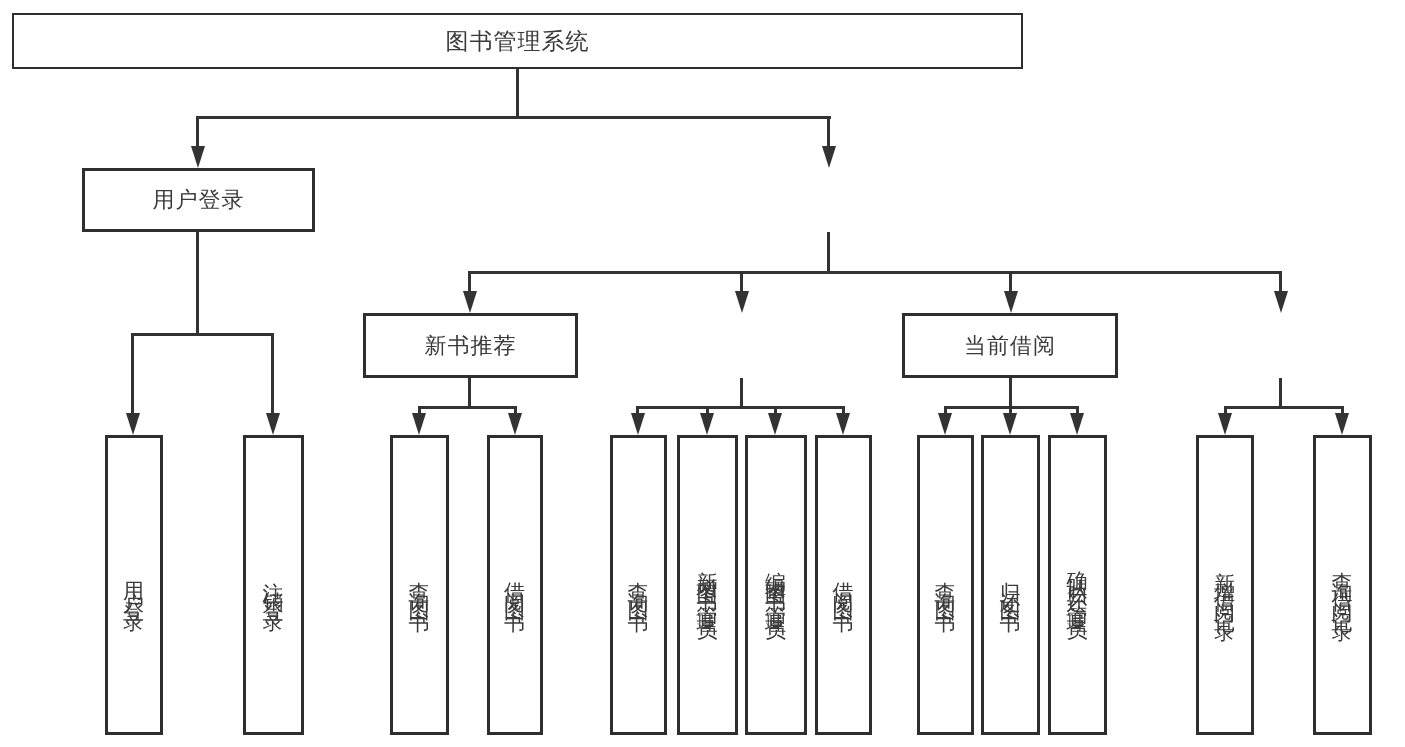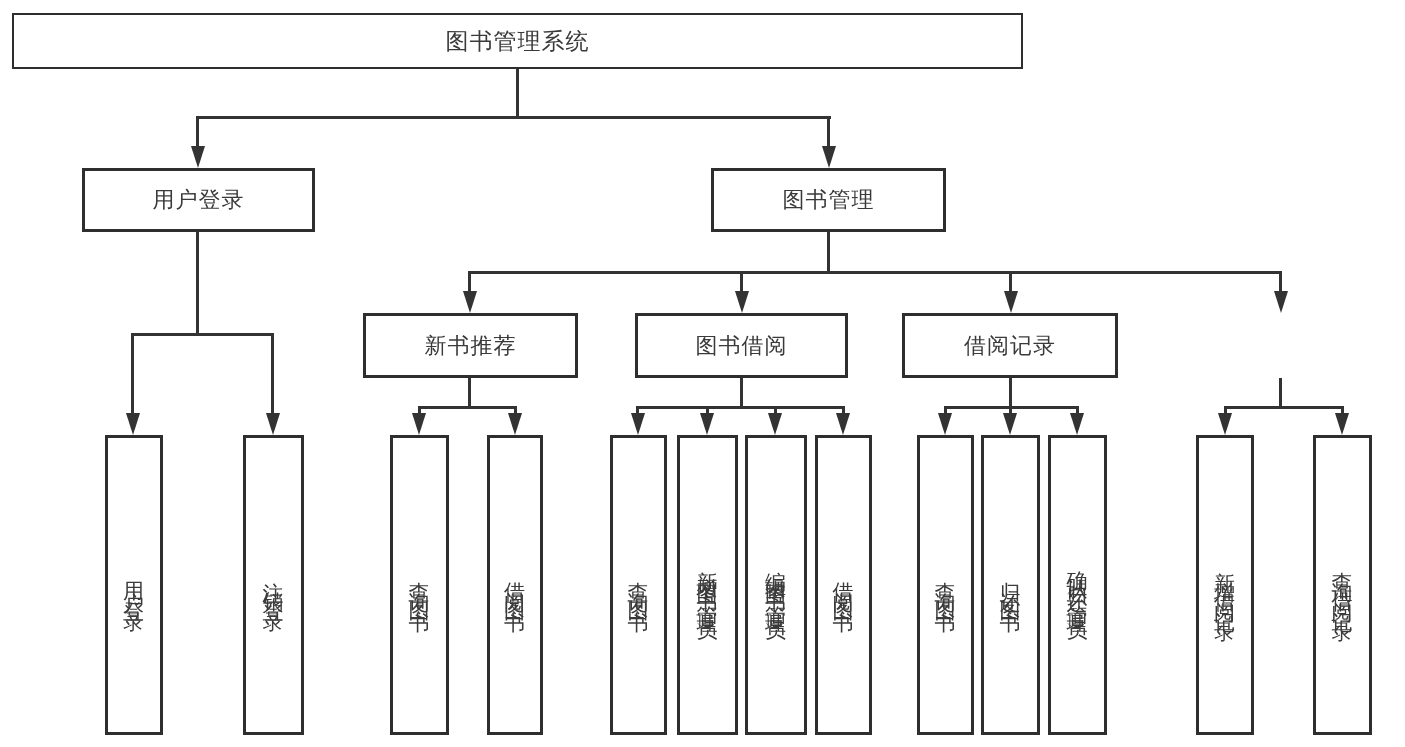--- a/index.html
+++ b/index.html
@@ -123,34 +123,28 @@
   <div class="ar" style="left:1335px; top:413px;"></div>
 
   <div class="node h root" style="left:12px; top:13px; width:1011px; height:56px;">
     <span>图书管理系统</span>
   </div>
 
   <div class="node h" style="left:82px; top:168px; width:233px; height:64px;">
     <span>用户登录</span>
   </div>
 
-  <div class="node h" style="left:711px; top:168px; width:235px; height:64px;">
-    <span>图书管理</span>
-  </div>
 
   <div class="node h" style="left:363px; top:313px; width:215px; height:65px;">
     <span>新书推荐</span>
   </div>
 
-  <div class="node h" style="left:635px; top:313px; width:213px; height:65px;">
-    <span>图书借阅</span>
-  </div>
 
   <div class="node h" style="left:902px; top:313px; width:216px; height:65px;">
-    <span>借阅记录</span>
+    <span>当前借阅</span>
   </div>
 
 
   <div class="node v" style="left:105px; top:435px; width:58px; height:300px;">
     <span class="vtxt">用户登录</span>
   </div>
 
   <div class="node v" style="left:243px; top:435px; width:61px; height:300px;">
     <span class="vtxt">注销登录</span>
   </div>

